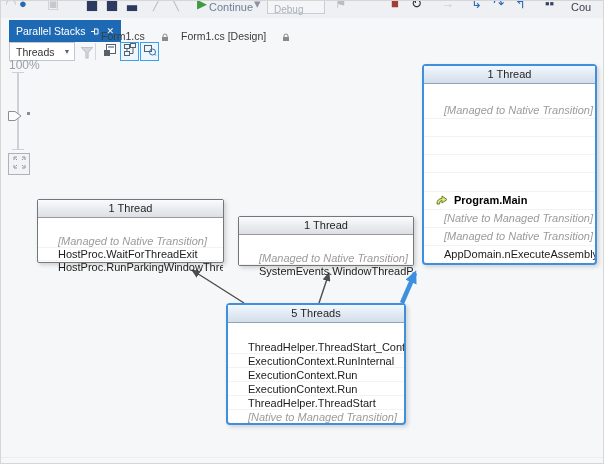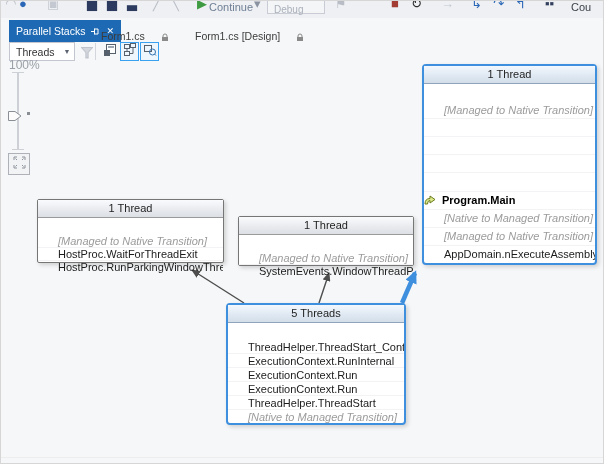--- a/index.html
+++ b/index.html
@@ -20,21 +20,21 @@
 
   
   #tab-bar{position:absolute;left:0;top:17px;width:604px;height:25px;}
   #tab-active{
     position:absolute;left:8px;top:2px;height:22px;display:inline-flex;align-items:center;
     gap:6px;padding:4px 7px;color:#fff;font-size:10.5px;cursor:default;
   }
   .tab-inactive{position:absolute;top:2px;height:22px;display:inline-flex;align-items:flex-end;gap:16px;
     color:#3c3c3c;font-size:10.5px;}
   #tab-form1{left:100px;}
-  #tab-form1-design{left:194px;}
+  #tab-form1-design{left:180px;}
   .tab-x{font-size:9px;line-height:9px;color:#fff;}
   .tab-ico{display:inline-flex;}
 
   
   #ps-toolbar{position:absolute;left:0;top:40px;width:478px;height:24px;}
   #threads-combo{position:absolute;left:8px;top:1px;width:66px;height:19px;border:1px solid #c3c6cf;
     background:#fff;display:flex;align-items:center;}
   #threads-combo .lbl{flex:1;font-size:10.5px;color:#333;padding-left:6px;}
   #threads-combo .chev{width:14px;font-size:7px;color:#5b6370;text-align:center;}
   #flag-filter{position:absolute;left:80px;top:4px;}
@@ -64,21 +64,21 @@
     border-bottom:1px solid #9a9a9a;white-space:nowrap;overflow:hidden;}
   .sbox.hl .hdr{background:linear-gradient(180deg,#f3f8fd 0%,#e0e9f3 55%,#d3deea 100%);
     border-bottom:1px solid #8fa4bb;}
   .rows{display:flex;flex-direction:column;flex:1;}
   .row{flex:1;display:flex;align-items:center;padding-left:20px;font-size:11px;white-space:nowrap;
     overflow:hidden;border-top:1px solid #f3f3f5;}
   .row:first-child{border-top:none;}
   .row.gray{color:#9b9b9b;font-style:italic;}
   .row.normal{color:#1c1c1c;}
   .row.bold{color:#000;font-weight:bold;}
-  .row.has-icon{padding-left:0;gap:6px;}
+  .row.has-icon{padding-left:12px;gap:6px;}
   #box-right{left:421px;top:63px;width:175px;height:201px;}
   #box-left{left:36px;top:198px;width:187px;height:64px;}
   #box-mid{left:237px;top:215px;width:176px;height:50px;}
   #box-bottom{left:225px;top:302px;width:180px;height:122px;}
 
   #arrow-layer{position:absolute;left:0;top:0;z-index:0;}
   #bottom-hairline{position:absolute;left:0;top:456px;width:604px;height:1px;background:#ededee;}
 </style>
 </head>
 <body>

